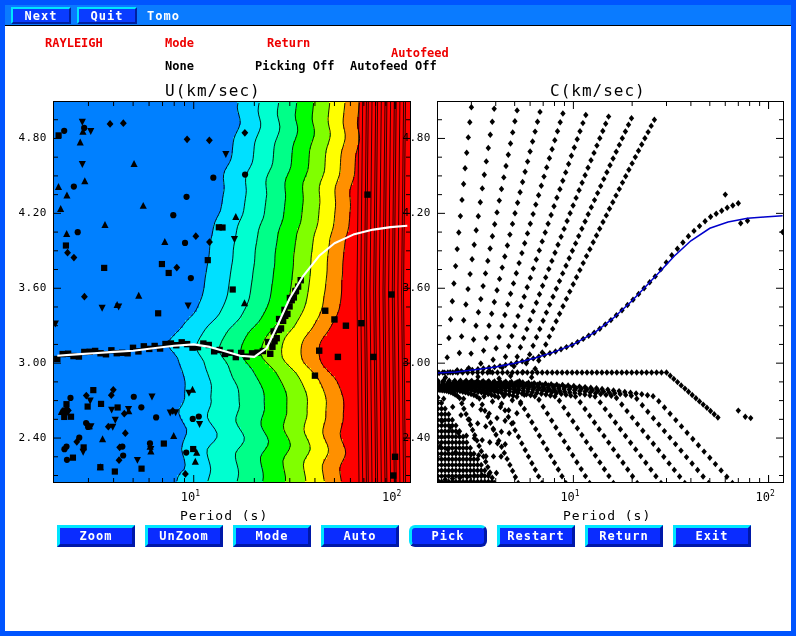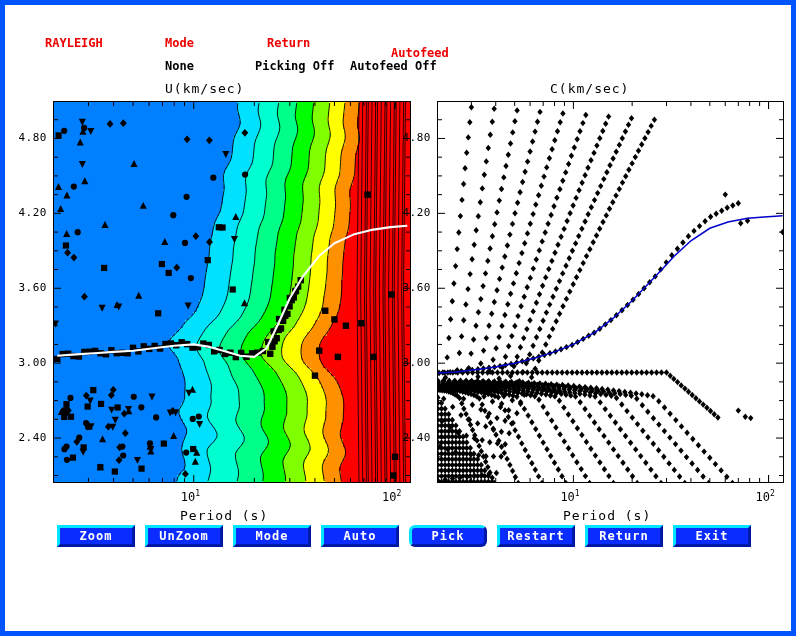--- a/index.html
+++ b/index.html
@@ -46,21 +46,21 @@
   .hdr-blk{color:#000000;}
   #h-rayleigh{left:40px;top:31px;}
   #h-mode-lbl{left:160px;top:31px;}
   #h-action-lbl{left:262px;top:31px;}
   #h-auto-lbl{left:362px;top:41px;margin-left:24px;}
   #h-mode-val{left:160px;top:54px;}
   #h-action-val{left:250px;top:54px;}
   #h-auto-val{left:345px;top:54px;}
   
   .plot-title{
-    position:absolute;font-size:13px;color:#000;
+    position:absolute;font-size:16px;color:#000;
     letter-spacing:1px;white-space:nowrap;
   }
   #title-left{left:160px;top:76px;}
   #title-right{left:545px;top:76px;}
   
   .panel{position:absolute;}
   #panel-left{left:48px;top:96px;width:358px;height:382px;}
   #panel-right{left:432px;top:96px;width:347px;height:382px;}
   .axis-box{
     position:absolute;left:0;top:0;width:100%;height:100%;
@@ -92,20 +92,29 @@
     color:#ffffff;font-size:12px;font-weight:bold;letter-spacing:1px;
     display:flex;align-items:center;justify-content:center;
     box-sizing:border-box;cursor:pointer;
   }
 </style>
 </head>
 <body>
 
 <div id="app">
 
+  <div id="menubar">
+    <div class="menu-btn" id="btn-next">
+      <span>Next</span>
+    </div>
+    <div class="menu-btn" id="btn-quit">
+      <span>Quit</span>
+    </div>
+    <div id="menu-tomo">Tomo</div>
+  </div>
 
   <div class="hdr hdr-red" id="h-rayleigh">RAYLEIGH</div>
   <div class="hdr hdr-red" id="h-mode-lbl">Mode</div>
   <div class="hdr hdr-red" id="h-action-lbl">Return</div>
   <div class="hdr hdr-red" id="h-auto-lbl">Autofeed</div>
 
   <div class="hdr hdr-blk" id="h-mode-val">None</div>
   <div class="hdr hdr-blk" id="h-action-val">Picking Off</div>
   <div class="hdr hdr-blk" id="h-auto-val">Autofeed Off</div>
 

